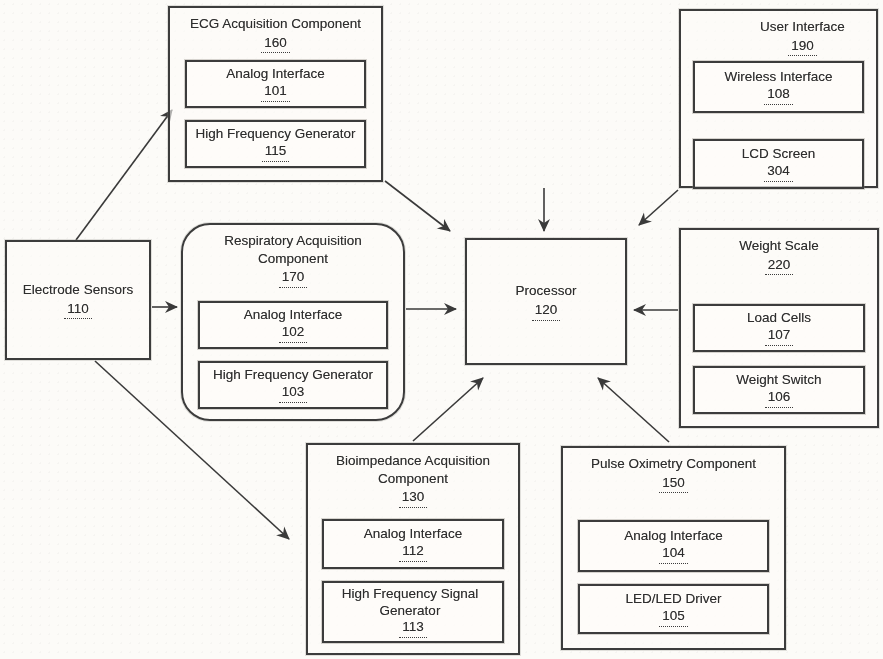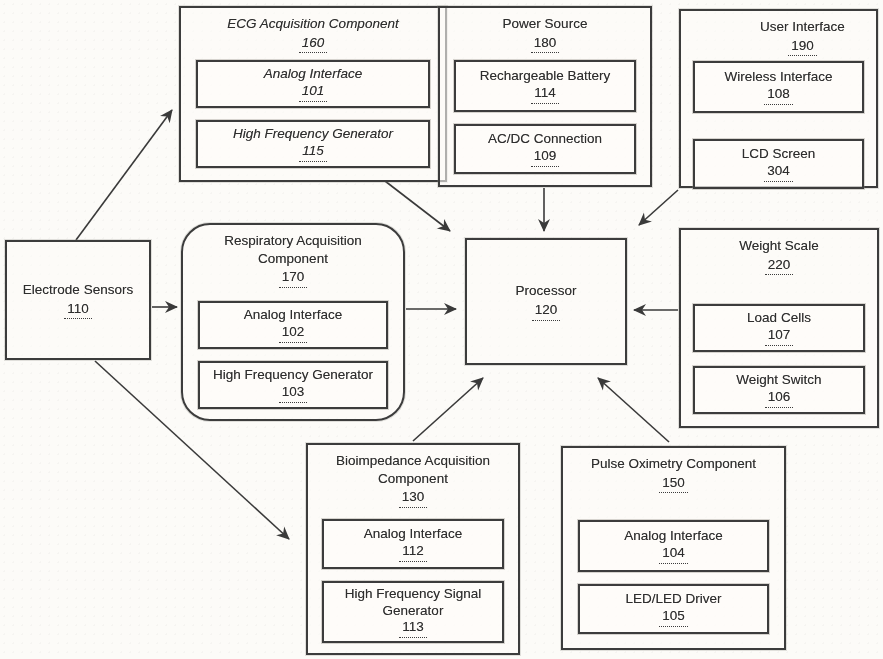--- a/index.html
+++ b/index.html
@@ -54,21 +54,20 @@
     padding: 0 3px 1px 3px;
   }
   .subnode {
     position: absolute;
     border: 2px solid #3c3c3c;
     box-shadow: 0 0 0 1px rgba(140,138,130,0.35);
     background: rgba(253,252,249,0.7);
     box-sizing: border-box;
     display: flex;
     flex-direction: column;
-    align-items: center;
     justify-content: center;
     font-size: 13.5px;
     line-height: 1.25;
   }
   .sub-title { padding: 0 6px; }
 </style>
 </head>
 <body>
 
 <div class="stage">
@@ -86,45 +85,33 @@
       <line x1="385" y1="181" x2="450" y2="231" marker-end="url(#ah)"></line>
       <line x1="544" y1="188" x2="544" y2="231" marker-end="url(#ah)"></line>
       <line x1="678" y1="190" x2="639" y2="225" marker-end="url(#ah)"></line>
       <line x1="406" y1="309" x2="456" y2="309" marker-end="url(#ah)"></line>
       <line x1="678" y1="310" x2="634" y2="310" marker-end="url(#ah)"></line>
       <line x1="413" y1="441" x2="483" y2="378" marker-end="url(#ah)"></line>
       <line x1="669" y1="442" x2="598" y2="378" marker-end="url(#ah)"></line>
     </g>
   </svg>
 
-  <div class="node" style="left:179px; top:6px; width:268px; height:176px;font-style:italic;">
+  <div class="node" style="left:168px; top:6px; width:215px; height:176px;">
     <div class="node-title">ECG Acquisition Component</div>
     <div class="node-ref"><span class="u">160</span></div>
     <div class="subnode" style="left:15px; right:15px; top:52px; height:48px;">
       <div class="sub-title">Analog Interface</div>
       <div class="sub-ref"><span class="u">101</span></div>
     </div>
     <div class="subnode" style="left:15px; right:15px; top:112px; height:48px;">
       <div class="sub-title">High Frequency Generator</div>
       <div class="sub-ref"><span class="u">115</span></div>
     </div>
   </div>
 
-  <div class="node" style="left:438px; top:6px; width:214px; height:181px;">
-    <div class="node-title">Power Source</div>
-    <div class="node-ref"><span class="u">180</span></div>
-    <div class="subnode" style="left:14px; right:14px; top:52px; height:52px;">
-      <div class="sub-title">Rechargeable Battery</div>
-      <div class="sub-ref"><span class="u">114</span></div>
-    </div>
-    <div class="subnode" style="left:14px; right:14px; top:116px; height:50px;">
-      <div class="sub-title">AC/DC Connection</div>
-      <div class="sub-ref"><span class="u">109</span></div>
-    </div>
-  </div>
 
   <div class="node" style="left:679px; top:9px; width:199px; height:179px;padding-left:48px;">
     <div class="node-title">User Interface</div>
     <div class="node-ref"><span class="u">190</span></div>
     <div class="subnode" style="left:12px; right:12px; top:50px; height:52px;">
       <div class="sub-title">Wireless Interface</div>
       <div class="sub-ref"><span class="u">108</span></div>
     </div>
     <div class="subnode" style="left:12px; right:12px; top:112px; height:50px;margin-top:16px;">
       <div class="sub-title">LCD Screen</div>

